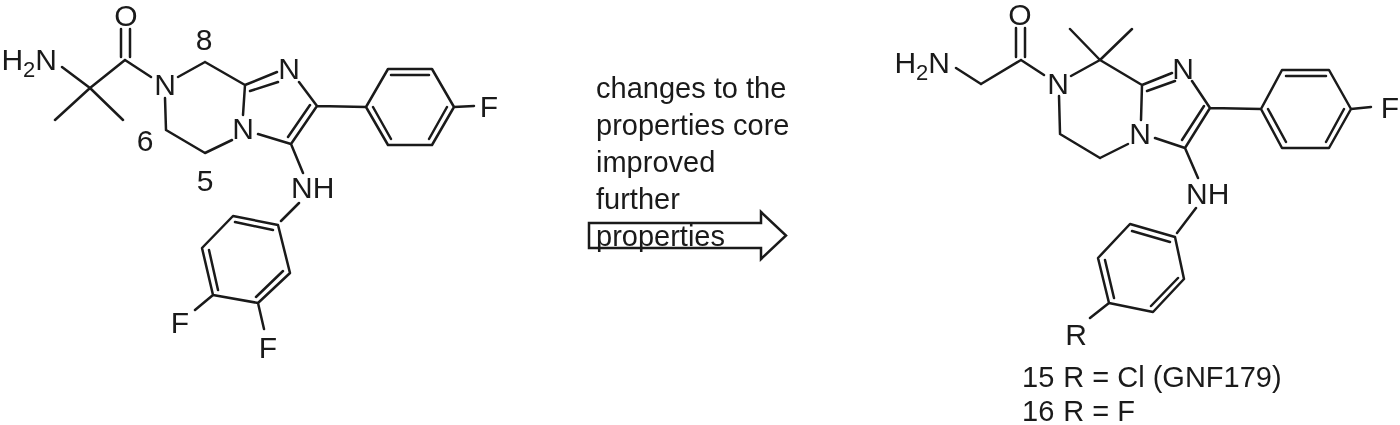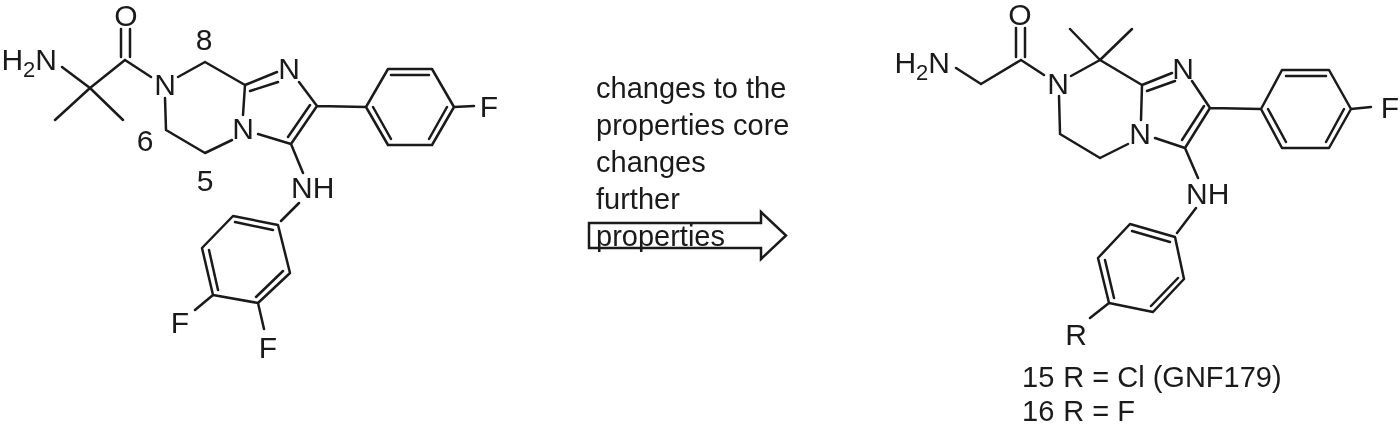--- a/index.html
+++ b/index.html
@@ -136,21 +136,21 @@
         <text class="atom" x="1186" y="204" text-anchor="start">NH</text>
         <text class="atom" x="1390" y="118" text-anchor="middle">F</text>
         <text class="atom" x="1076" y="345" text-anchor="middle">R</text>
       </g>
     </g>
   </svg>
 
   <div class="annotation">
     <div>changes to the</div>
     <div>properties core</div>
-    <div>changes</div>
+    <div>improved</div>
     <div>further</div>
     <div>properties</div>
   </div>
 
   <div class="compound-labels">
     <div>
       <span class="num">15</span><span class="def">R = Cl (GNF179)</span>
     </div>
     <div>
       <span class="num">16</span><span class="def">R = F</span>

